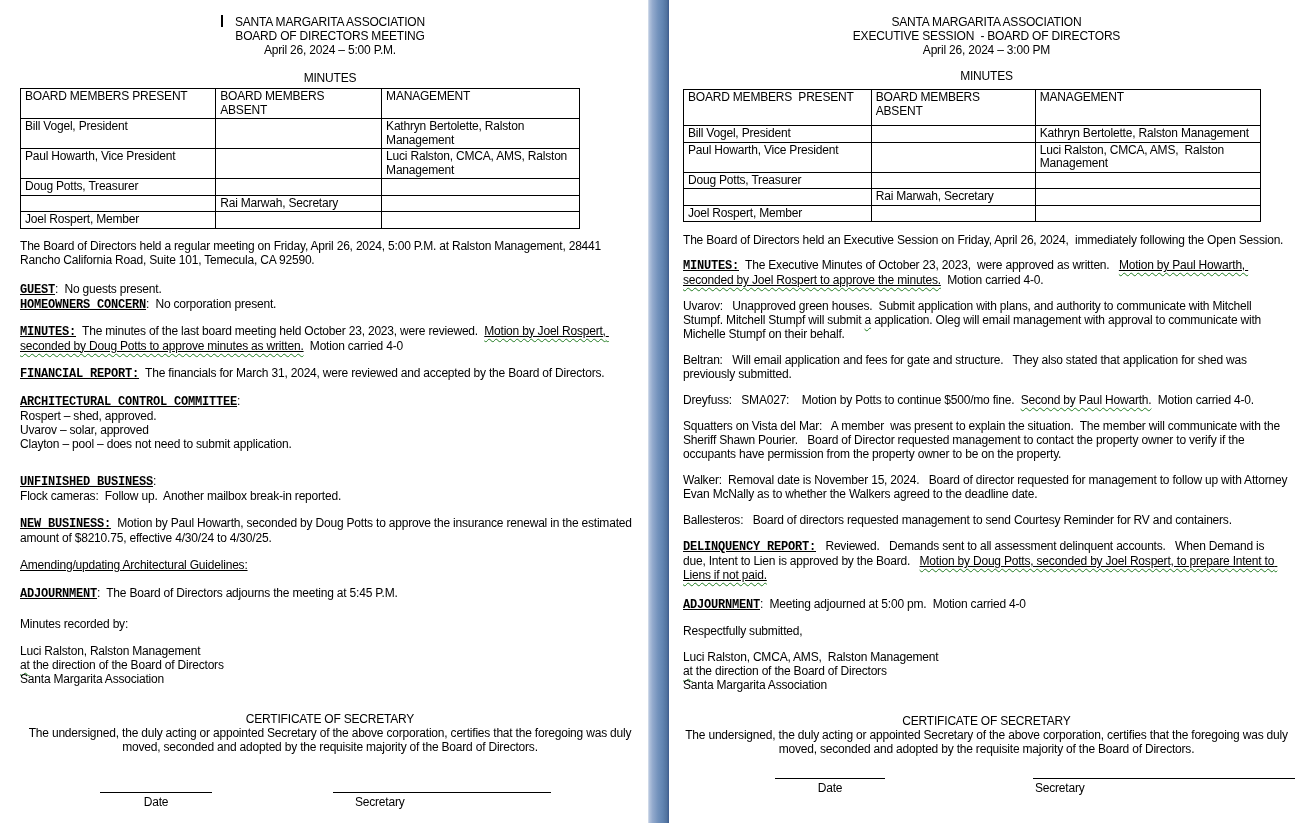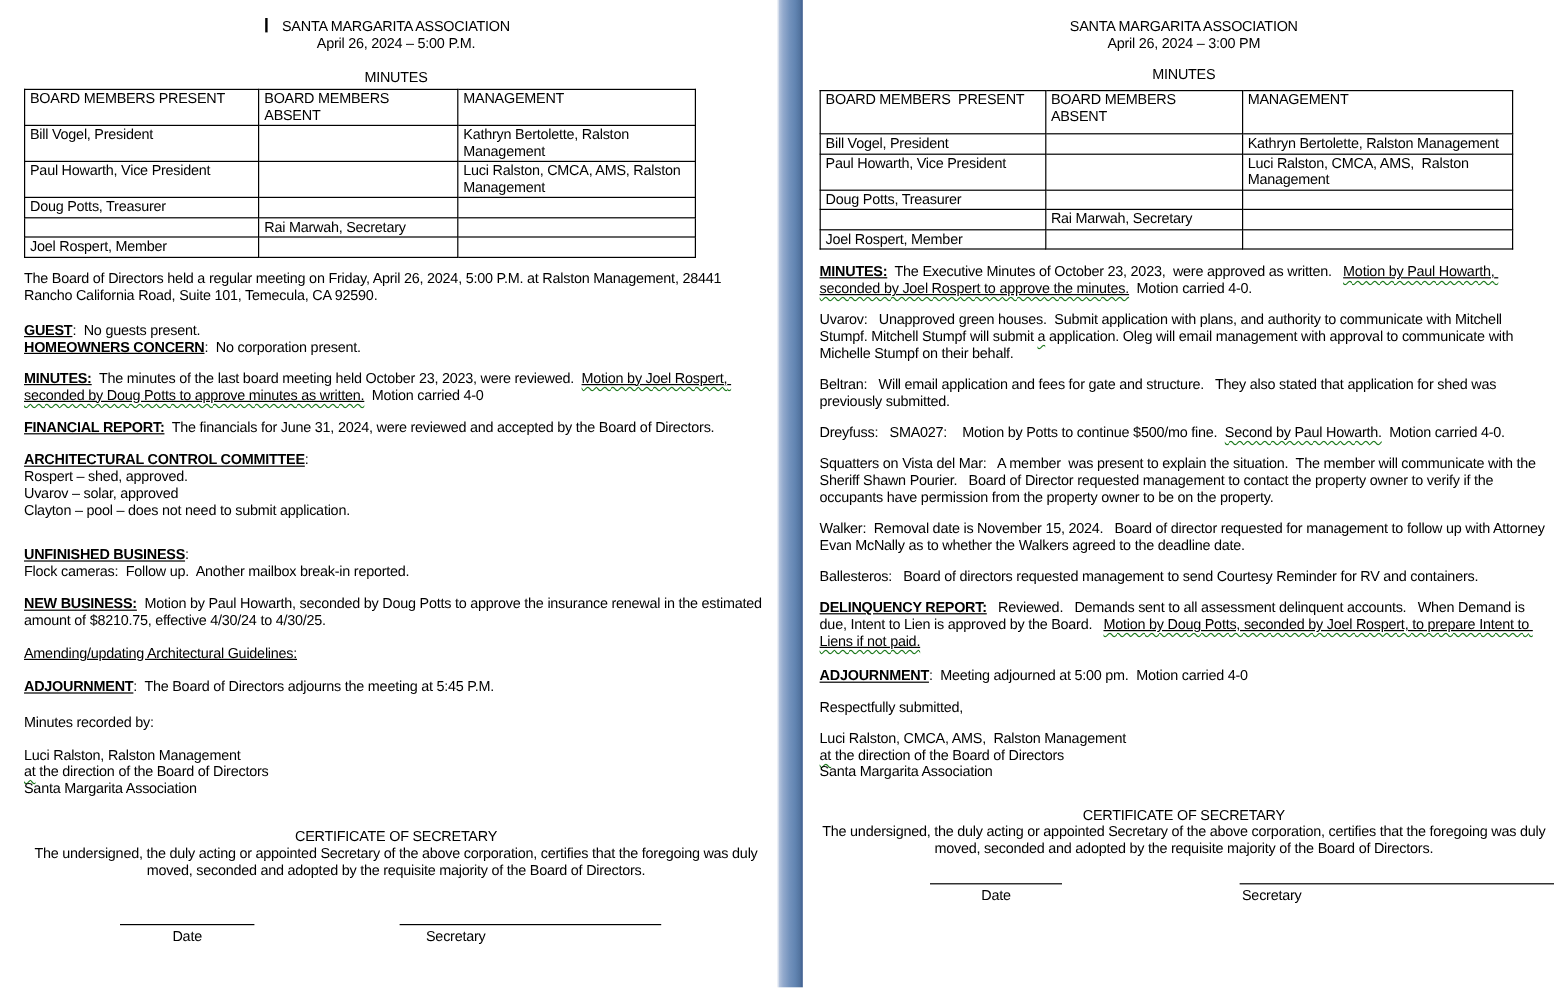--- a/index.html
+++ b/index.html
@@ -4,21 +4,21 @@
 <style>
   html,body{margin:0;padding:0;background:#ffffff;}
   body{width:1306px;height:823px;position:relative;overflow:hidden;
        font-family:"Liberation Sans", sans-serif;color:#000;}
   .page{position:absolute;top:0;box-sizing:border-box;font-size:12px;
         letter-spacing:-0.2px;line-height:14px;}
   #left-page{left:0;width:648px;height:823px;padding:15px 8px 0 20px;}
   #right-page{left:668px;width:622px;height:823px;padding:15px 0 0 15px;}
   .center{text-align:center;}
   .t{white-space:pre-wrap;}
-  .hd{font-weight:bold;text-decoration:underline;}
+  .hd{font-weight:bold;text-decoration:underline;font-family:Liberation Mono, monospace;}
   .u{text-decoration:underline;}
   .wavy{text-decoration:underline;text-decoration-style:wavy;
         text-decoration-color:#1f7a1f;text-decoration-thickness:1px;
         text-underline-offset:2.5px;}
   sup{font-size:8px;line-height:0;}
   table.att{border-collapse:collapse;width:560px;table-layout:fixed;margin-top:3px;}
   #right-page table.att{width:578px;margin-top:6px;}
   table.att td{border:1px solid #000;padding:1px 4px;vertical-align:top;
                font-size:12px;letter-spacing:-0.2px;line-height:13.5px;overflow:hidden;}
   tr.rh28 td{height:26px;} tr.rh36 td{height:33px;} tr.rh14 td{height:12px;}
@@ -30,20 +30,21 @@
   .cursor{position:absolute;left:221px;top:15px;width:2px;height:12px;background:#000;}
   .sig-area{position:relative;height:60px;}
   .sigline{position:absolute;border-top:1.5px solid #000;}
   .siglabel{position:absolute;font-size:12px;}
 </style>
 </head>
 <body>
 
 <div class="page" id="left-page">
   <div class="center">SANTA MARGARITA ASSOCIATION</div>
+  <div class="center">BOARD OF DIRECTORS MEETING</div>
   <div class="center">April 26, 2024 – 5:00 P.M.</div>
 
   <div class="center" style="margin-top:14px">MINUTES</div>
 
   <table class="att">
     <tbody>
         <tr class="rh28">
       <td style="width:35%">BOARD MEMBERS PRESENT</td>
       <td style="width:29.5%">
             <div style="max-width:105px">BOARD MEMBERS ABSENT</div>
@@ -78,21 +79,21 @@
   </tbody>
     </table>
 
   <div class="para t" style="margin-top:10px">The Board of Directors held a regular meeting on Friday, April 26, 2024, 5:00 P.M. at Ralston Management, 28441 Rancho California Road, Suite 101, Temecula, CA 92590.</div>
 
   <div style="margin-top:15px"><span class="hd">GUEST</span><span class="t">:  No guests present.</span></div>
   <div><span class="hd">HOMEOWNERS CONCERN</span><span class="t">:  No corporation present.</span></div>
 
   <div class="para"><span class="hd">MINUTES:</span><span class="t">  The minutes of the last board meeting held October 23, 2023, were reviewed.  </span><span class="u"><span class="wavy t">Motion by Joel Rospert, seconded by Doug Potts to approve minutes as written.</span></span><span class="t">  Motion carried 4-0</span></div>
 
-  <div class="para" style="margin-top:13px"><span class="hd">FINANCIAL REPORT:</span><span class="t">  The financials for June 31, 2024, were reviewed and accepted by the Board of Directors.</span></div>
+  <div class="para" style="margin-top:13px"><span class="hd">FINANCIAL REPORT:</span><span class="t">  The financials for March 31, 2024, were reviewed and accepted by the Board of Directors.</span></div>
 
   <div class="para" style="margin-top:13px">
     <div><span class="hd">ARCHITECTURAL CONTROL COMMITTEE</span><span class="t">:</span></div>
     <div class="t">Rospert – shed, approved.</div>
     <div class="t">Uvarov – solar, approved</div>
     <div class="t">Clayton – pool – does not need to submit application.</div>
   </div>
 
   <div class="para" style="margin-top:23px">
     <div><span class="hd">UNFINISHED BUSINESS</span><span class="t">:</span></div>
@@ -124,20 +125,21 @@
     <div class="siglabel" style="left:335px;top:7px">Secretary</div>
   </div>
 </div>
 
 <div class="cursor"></div>
 
 <div class="divider"></div>
 
 <div class="page" id="right-page">
   <div class="center">SANTA MARGARITA ASSOCIATION</div>
+  <div class="center t">EXECUTIVE SESSION  - BOARD OF DIRECTORS</div>
   <div class="center">April 26, 2024 – 3:00 PM</div>
 
   <div class="center" style="margin-top:12px">MINUTES</div>
 
   <table class="att">
     <tbody>
         <tr class="rh36">
       <td style="width:32.5%" class="t">BOARD MEMBERS  PRESENT</td>
       <td style="width:28.2%" class="t">BOARD MEMBERS  ABSENT</td>
       <td style="width:39.3%">MANAGEMENT</td>
@@ -163,20 +165,21 @@
       <td></td>
     </tr>
     <tr class="rh14">
       <td>Joel Rospert, Member</td>
       <td></td>
       <td></td>
     </tr>
   </tbody>
     </table>
 
+  <div class="para t" style="margin-top:11px">The Board of Directors held an Executive Session on Friday, April 26, 2024,  immediately following the Open Session.</div>
 
   <div class="para" style="margin-top:11px"><span class="hd">MINUTES:</span><span class="t">  The Executive Minutes of October 23, 2023,  were approved as written.   </span><span class="u"><span class="wavy t">Motion by Paul Howarth, seconded by Joel Rospert to approve the minutes.</span></span><span class="t">  Motion carried 4-0.</span></div>
 
   <div class="para"><span class="t">Uvarov:   Unapproved green houses.  Submit application with plans, and authority to communicate with Mitchell Stumpf. Mitchell Stumpf will submit </span><span class="wavy">a</span><span class="t"> application. Oleg will email management with approval to communicate with Michelle Stumpf on their behalf.</span></div>
 
   <div class="para t">Beltran:   Will email application and fees for gate and structure.   They also stated that application for shed was previously submitted.</div>
 
   <div class="para"><span class="t">Dreyfuss:   SMA027:    Motion by Potts to continue $500/mo fine.  </span><span class="wavy t">Second by Paul Howarth.</span><span class="t">  Motion carried 4-0.</span></div>
 
   <div class="para t">Squatters on Vista del Mar:   A member  was present to explain the situation.  The member will communicate with the Sheriff Shawn Pourier.   Board of Director requested management to contact the property owner to verify if the occupants have permission from the property owner to be on the property.</div>

